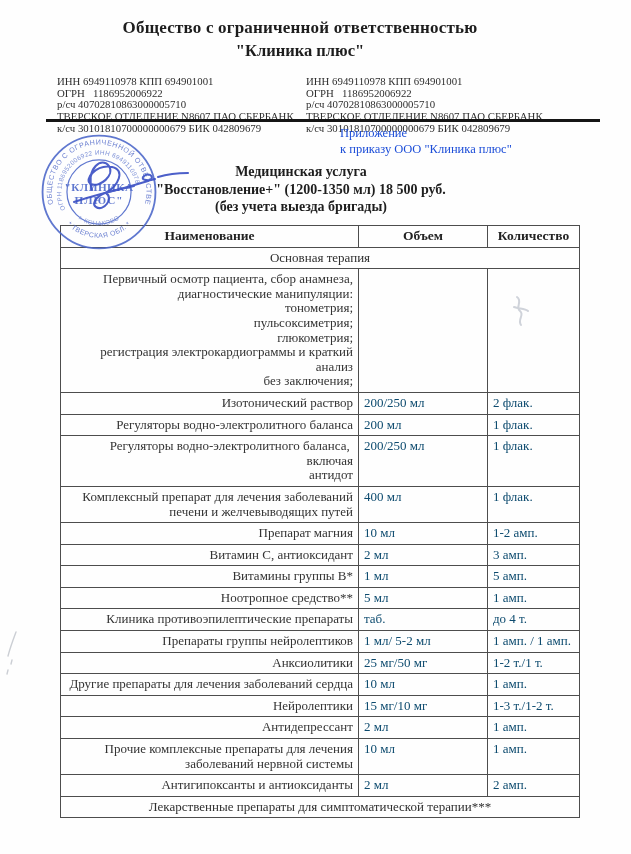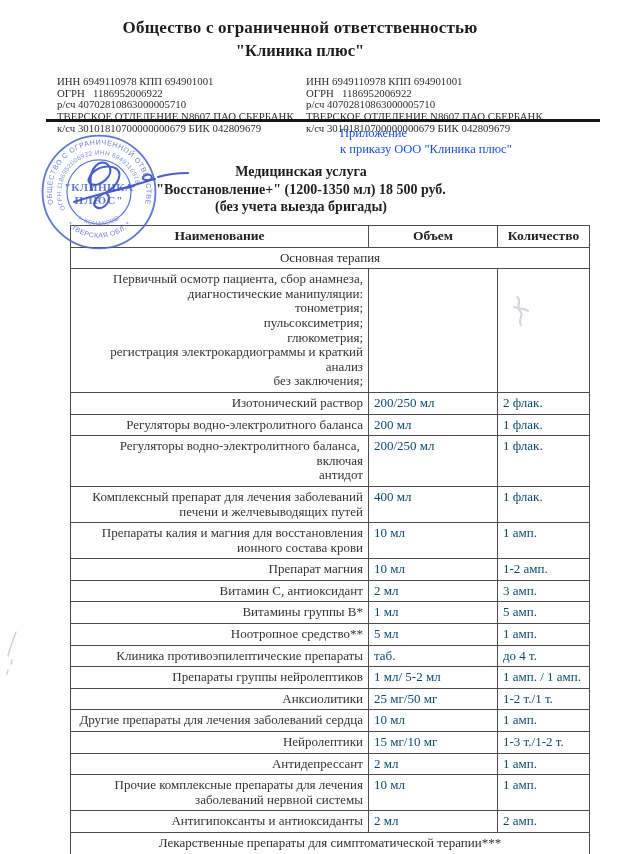--- a/index.html
+++ b/index.html
@@ -29,21 +29,21 @@
 
   
   .appendix{position:absolute;top:125px;left:340px;font-size:12.5px;line-height:16px;color:#1d4ed8;}
 
   
   .service-title{position:absolute;top:163px;left:0;width:602px;text-align:center;
     font-weight:bold;font-size:14px;line-height:17.5px;color:#1e1e1e;}
 
   
   table.services{
-    position:absolute;top:225px;left:70px;width:519px;
+    position:absolute;top:225px;left:60px;width:519px;
     border-collapse:collapse;table-layout:fixed;
     font-size:13px;color:#333;
   }
   table.services th,table.services td{
     border:1px solid #4d4d4d;
     padding:3px 5px;
     vertical-align:top;
     line-height:14.6px;
   }
   table.services{border:1.5px solid #3f3f3f;}
@@ -143,26 +143,20 @@
           <td class="volume-cell">200/250 мл</td>
           <td class="qty-cell">1 флак.</td>
         </tr>
         <tr>
           <td class="name-cell">Комплексный препарат для лечения заболеваний
 печени и желчевыводящих путей</td>
           <td class="volume-cell">400 мл</td>
           <td class="qty-cell">1 флак.</td>
         </tr>
         <tr>
-          <td class="name-cell">Препараты калия и магния для восстановления
-ионного состава крови</td>
-          <td class="volume-cell">10 мл</td>
-          <td class="qty-cell">1 амп.</td>
-        </tr>
-        <tr>
           <td class="name-cell">Препарат магния</td>
           <td class="volume-cell">10 мл</td>
           <td class="qty-cell">1-2 амп.</td>
         </tr>
         <tr>
           <td class="name-cell">Витамин С, антиоксидант</td>
           <td class="volume-cell">2 мл</td>
           <td class="qty-cell">3 амп.</td>
         </tr>
         <tr>

